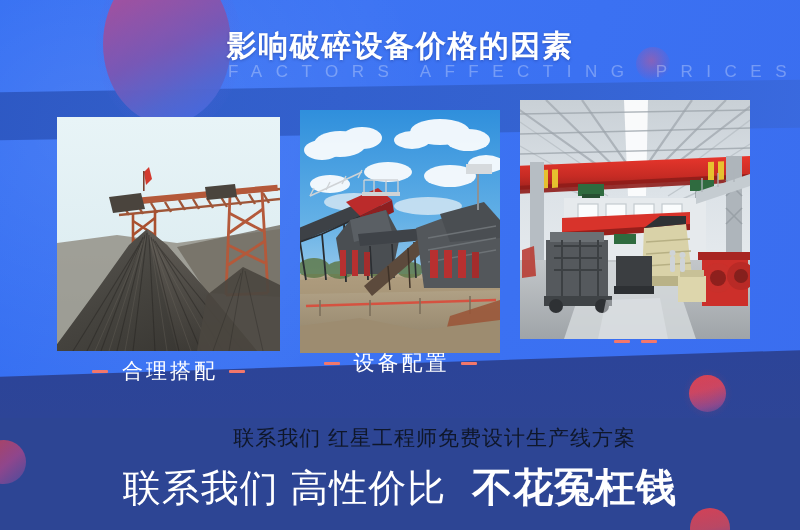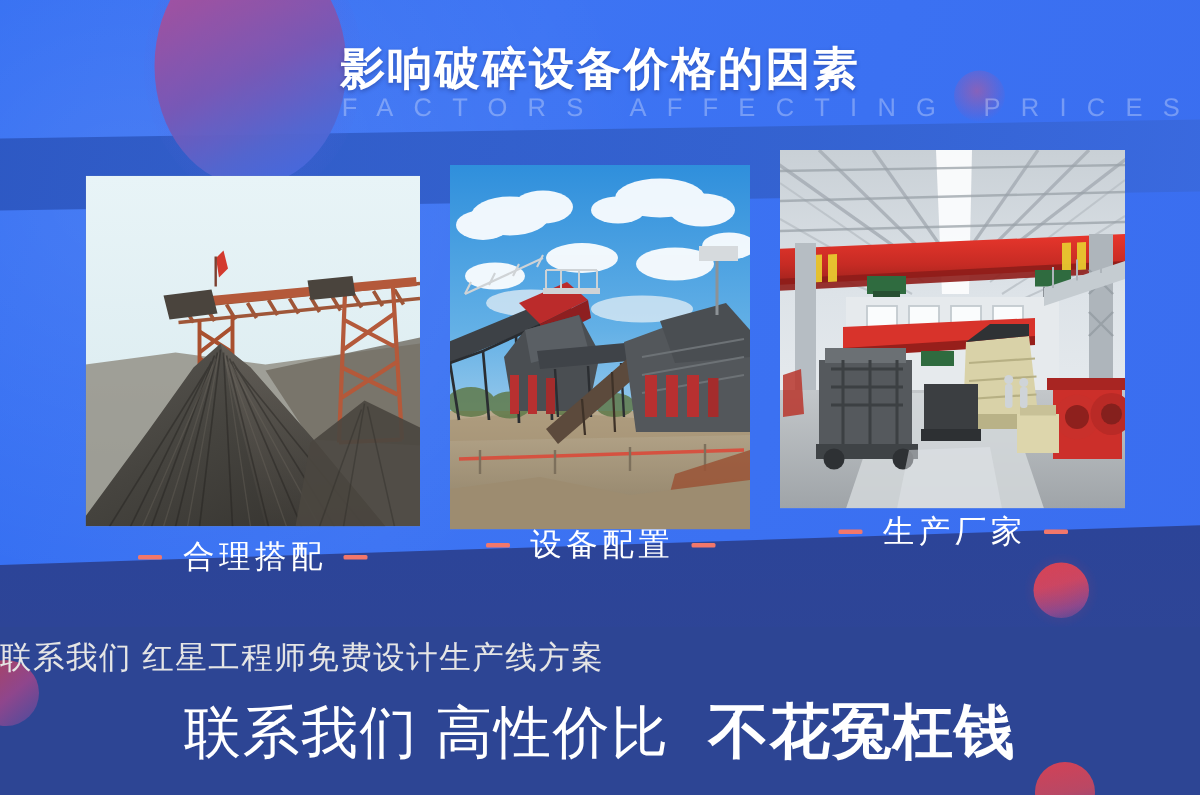--- a/index.html
+++ b/index.html
@@ -224,24 +224,24 @@
     left: 0;
     top: 408px;
     width: 800px;
     height: 122px;
   }
   .footer-line1 {
     position: absolute;
     left: 0;
     top: 16px;
     width: 636px;
-    text-align: left;
+    text-align: right;
     font-size: 21px;
     font-weight: 400;
-    color: #e5e5e5;
+    color: #0f172a;
     letter-spacing: 1px;
     white-space: nowrap;
   }
   .footer-line2 {
     position: absolute;
     left: 0;
     top: 52px;
     width: 800px;
     text-align: center;
     white-space: nowrap;
@@ -624,21 +624,20 @@
     <span class="label">合理搭配</span>
     <span class="dash"></span>
   </div>
   <div class="caption cap-2">
     <span class="dash"></span>
     <span class="label">设备配置</span>
     <span class="dash"></span>
   </div>
   <div class="caption cap-3">
     <span class="dash"></span>
-    <span class="label">生产厂家</span>
     <span class="dash"></span>
   </div>
 
   <div class="footer">
     <div class="footer-line1">联系我们 红星工程师免费设计生产线方案</div>
     <div class="footer-line2">
       <span class="light">联系我们 高性价比</span><span class="strong">不花冤枉钱</span>
     </div>
   </div>
 

